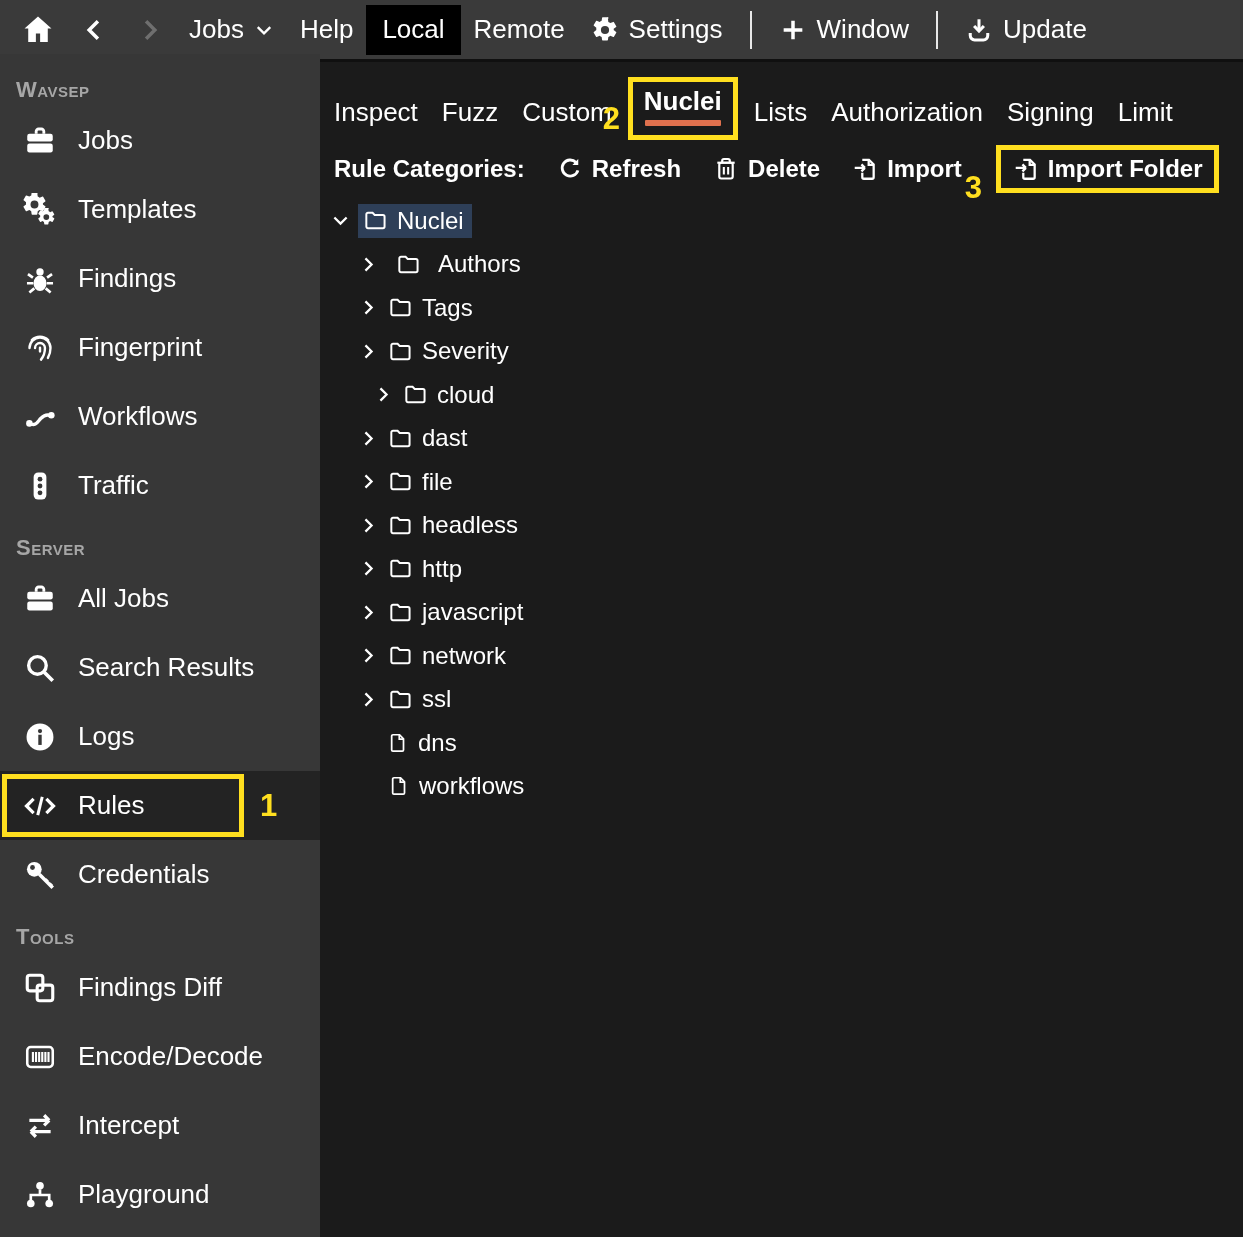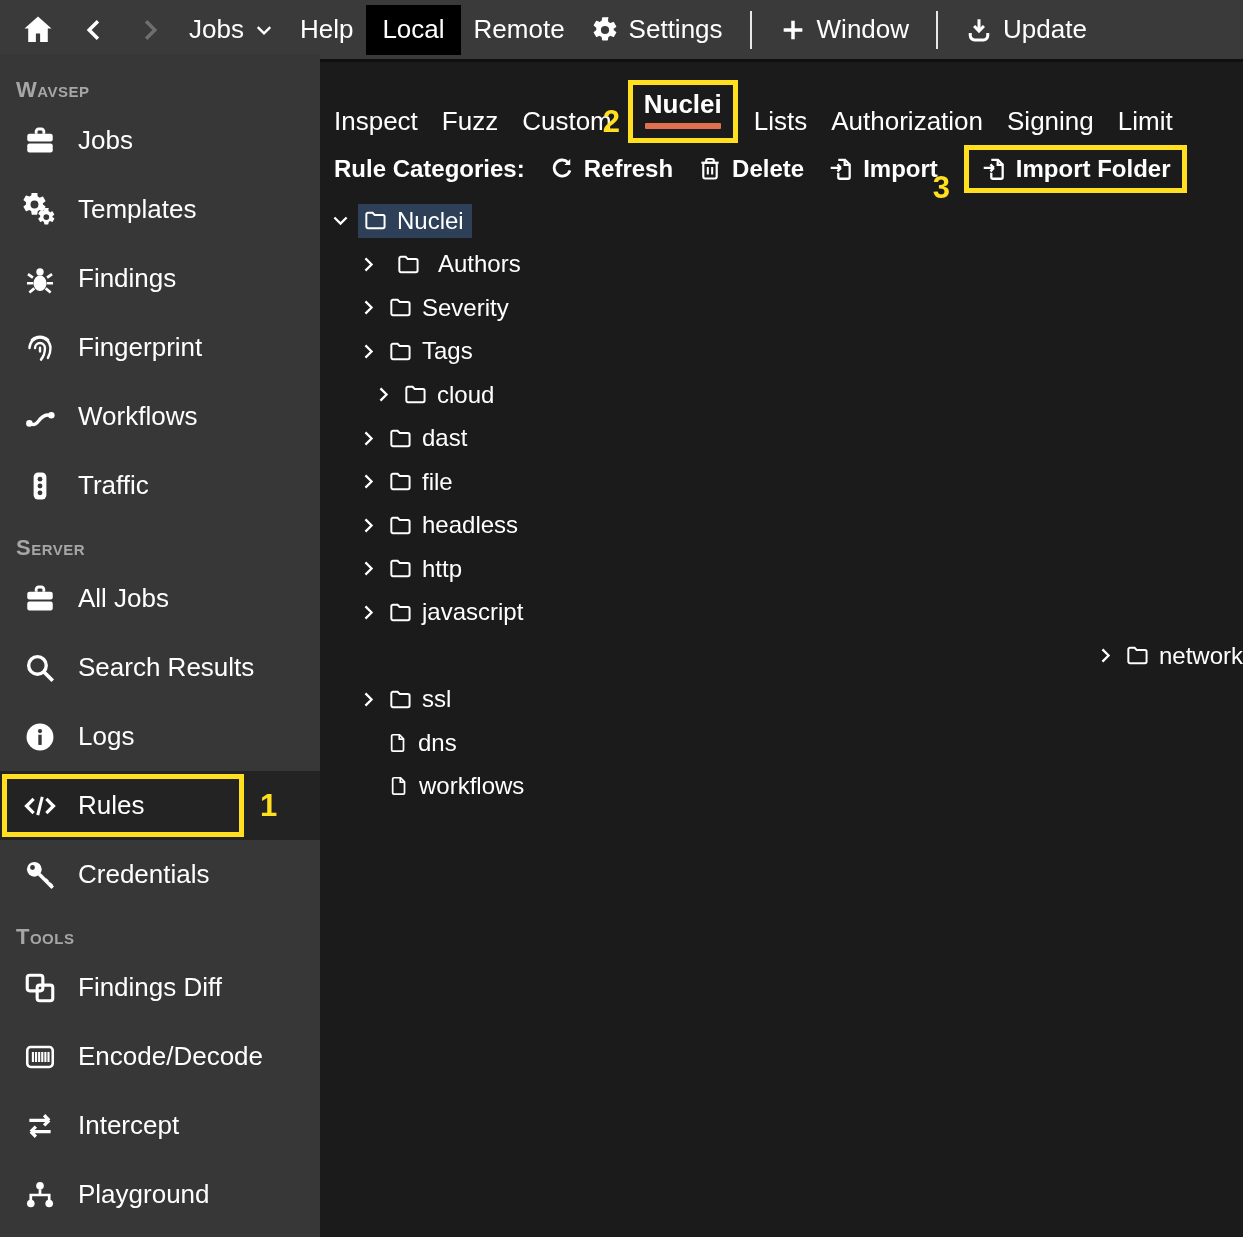--- a/index.html
+++ b/index.html
@@ -40,33 +40,33 @@
     height:69px;display:flex;align-items:center;gap:20px;
     padding-left:22px;font-size:26px;position:relative;cursor:pointer;
   }
   .side-item .icn{width:36px;display:flex;justify-content:center;flex:none}
   .side-item.sel{background:var(--rowsel)}
   .hl-rules{position:absolute;left:2px;top:3px;bottom:3px;width:242px;border:5px solid var(--yellow);pointer-events:none}
   .ann{color:var(--yellow);font-weight:700;font-size:31px;font-family:"Liberation Sans",sans-serif}
   .ann-side{position:absolute;left:260px;top:50%;transform:translateY(-50%)}
   
   .main{position:absolute;top:65px;left:320px;right:0;bottom:0;background:var(--main-bg)}
-  .tab-bar{display:flex;align-items:flex-end;height:78px;padding:16px 0 0 2px;font-size:26px}
+  .tab-bar{display:flex;align-items:center;height:78px;padding:16px 0 0 2px;font-size:26px}
   .tab{padding:6px 12px;position:relative;cursor:pointer;white-space:nowrap}
   .tab.active{
     font-weight:700;border:5px solid var(--yellow);
     padding:4px 11px 18px;margin:-7px 4px 0 4px;
   }
   .tab.active::after{
     content:"";position:absolute;left:12px;right:12px;bottom:9px;height:6px;
     background:var(--underline);border-radius:1px;
   }
   .tab .ann{position:absolute;left:-30px;bottom:-2px}
   .toolbar{
-    display:flex;align-items:center;height:52px;padding-left:14px;gap:24px;
+    display:flex;align-items:center;height:52px;padding-left:14px;gap:32px;
     font-size:24px;font-weight:700;
   }
   .tool-btn{display:flex;align-items:center;gap:9px;cursor:pointer;white-space:nowrap}
   .if-wrap{border:5px solid var(--yellow);padding:5px 12px;display:flex;align-items:flex-end;position:relative;margin-left:2px}
   .if-wrap .ann{position:absolute;left:-36px;bottom:-18px}
   .tree{margin-top:4px;font-size:24px}
   .tree-row{height:43.5px;display:flex;align-items:center;cursor:pointer}
   .tw-chev{width:28px;display:flex;justify-content:flex-start;flex:none}
   .tw-icon{margin:0 9px 0 2px;display:flex;flex:none}
   .sel-wrap{display:flex;align-items:center;background:var(--treesel);padding:3px 8px 3px 3px}
@@ -394,35 +394,35 @@
         <span class="tw-chev">
           <svg width="21" height="21" viewBox="0 0 24 24">
             <path d="M8.5 5 15.5 12l-7 7" fill="none" stroke="currentColor" stroke-width="2.6"></path>
           </svg>
         </span>
         <span class="tw-icon">
           <svg width="25" height="25" viewBox="0 0 24 24">
             <path d="M3.2 6.2A1.6 1.6 0 0 1 4.8 4.6h4.4l2 2.1h7.9a1.6 1.6 0 0 1 1.6 1.6v9.5a1.6 1.6 0 0 1-1.6 1.6H4.8a1.6 1.6 0 0 1-1.6-1.6z" fill="none" stroke="currentColor" stroke-width="1.9"></path>
           </svg>
         </span>
+        <span>Tags</span>
+      </div>
+      <div class="tree-row" style="padding-left: 38px;">
+        <span class="tw-chev">
+          <svg width="21" height="21" viewBox="0 0 24 24">
+            <path d="M8.5 5 15.5 12l-7 7" fill="none" stroke="currentColor" stroke-width="2.6"></path>
+          </svg>
+        </span>
+        <span class="tw-icon">
+          <svg width="25" height="25" viewBox="0 0 24 24">
+            <path d="M3.2 6.2A1.6 1.6 0 0 1 4.8 4.6h4.4l2 2.1h7.9a1.6 1.6 0 0 1 1.6 1.6v9.5a1.6 1.6 0 0 1-1.6 1.6H4.8a1.6 1.6 0 0 1-1.6-1.6z" fill="none" stroke="currentColor" stroke-width="1.9"></path>
+          </svg>
+        </span>
         <span>Severity</span>
       </div>
-      <div class="tree-row" style="padding-left: 38px;">
-        <span class="tw-chev">
-          <svg width="21" height="21" viewBox="0 0 24 24">
-            <path d="M8.5 5 15.5 12l-7 7" fill="none" stroke="currentColor" stroke-width="2.6"></path>
-          </svg>
-        </span>
-        <span class="tw-icon">
-          <svg width="25" height="25" viewBox="0 0 24 24">
-            <path d="M3.2 6.2A1.6 1.6 0 0 1 4.8 4.6h4.4l2 2.1h7.9a1.6 1.6 0 0 1 1.6 1.6v9.5a1.6 1.6 0 0 1-1.6 1.6H4.8a1.6 1.6 0 0 1-1.6-1.6z" fill="none" stroke="currentColor" stroke-width="1.9"></path>
-          </svg>
-        </span>
-        <span>Tags</span>
-      </div>
       <div class="tree-row" style="padding-left: 53px;">
         <span class="tw-chev">
           <svg width="21" height="21" viewBox="0 0 24 24">
             <path d="M8.5 5 15.5 12l-7 7" fill="none" stroke="currentColor" stroke-width="2.6"></path>
           </svg>
         </span>
         <span class="tw-icon">
           <svg width="25" height="25" viewBox="0 0 24 24">
             <path d="M3.2 6.2A1.6 1.6 0 0 1 4.8 4.6h4.4l2 2.1h7.9a1.6 1.6 0 0 1 1.6 1.6v9.5a1.6 1.6 0 0 1-1.6 1.6H4.8a1.6 1.6 0 0 1-1.6-1.6z" fill="none" stroke="currentColor" stroke-width="1.9"></path>
           </svg>
@@ -487,21 +487,21 @@
             <path d="M8.5 5 15.5 12l-7 7" fill="none" stroke="currentColor" stroke-width="2.6"></path>
           </svg>
         </span>
         <span class="tw-icon">
           <svg width="25" height="25" viewBox="0 0 24 24">
             <path d="M3.2 6.2A1.6 1.6 0 0 1 4.8 4.6h4.4l2 2.1h7.9a1.6 1.6 0 0 1 1.6 1.6v9.5a1.6 1.6 0 0 1-1.6 1.6H4.8a1.6 1.6 0 0 1-1.6-1.6z" fill="none" stroke="currentColor" stroke-width="1.9"></path>
           </svg>
         </span>
         <span>javascript</span>
       </div>
-      <div class="tree-row" style="padding-left: 38px; justify-content: flex-end;">
+      <div class="tree-row" style="padding-left: 38px;">
         <span class="tw-chev">
           <svg width="21" height="21" viewBox="0 0 24 24">
             <path d="M8.5 5 15.5 12l-7 7" fill="none" stroke="currentColor" stroke-width="2.6"></path>
           </svg>
         </span>
         <span class="tw-icon">
           <svg width="25" height="25" viewBox="0 0 24 24">
             <path d="M3.2 6.2A1.6 1.6 0 0 1 4.8 4.6h4.4l2 2.1h7.9a1.6 1.6 0 0 1 1.6 1.6v9.5a1.6 1.6 0 0 1-1.6 1.6H4.8a1.6 1.6 0 0 1-1.6-1.6z" fill="none" stroke="currentColor" stroke-width="1.9"></path>
           </svg>
         </span>

